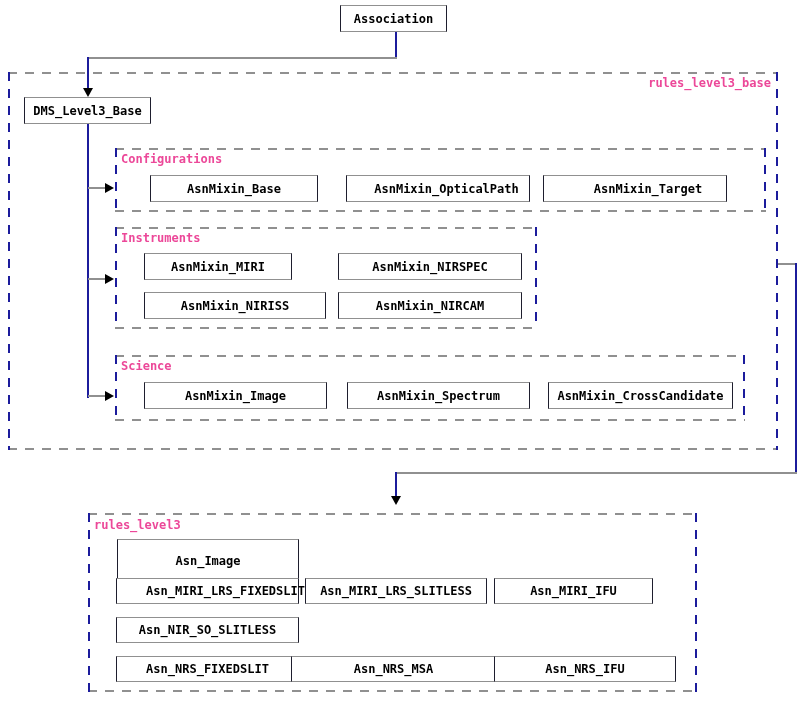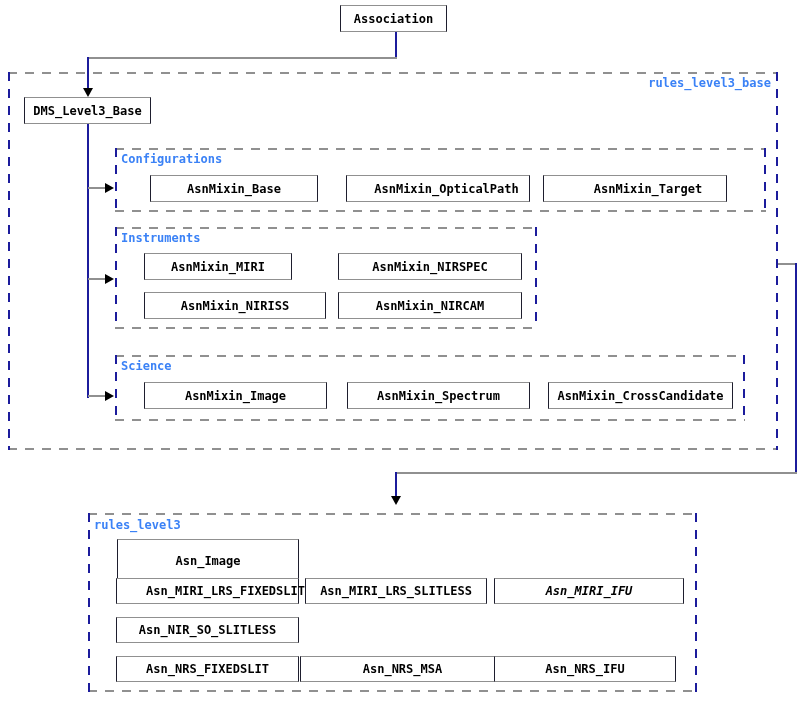--- a/index.html
+++ b/index.html
@@ -9,21 +9,21 @@
     --border-dark:#1e1e2e;
   }
   html,body{margin:0;padding:0;background:#fff;}
   .canvas{position:relative;width:806px;height:703px;background:#fff;overflow:hidden;
           font-family:"DejaVu Sans Mono",monospace;}
   .node{position:absolute;box-sizing:border-box;background:#fff;
         border:1px solid var(--border-dark);
         border-top-color:var(--gray);border-bottom-color:var(--gray);
         display:flex;align-items:center;justify-content:center;
         font-size:12px;font-weight:600;color:#000;white-space:nowrap;}
-  .clabel{position:absolute;font-size:12px;font-weight:600;color:#3b82f6;white-space:nowrap;}
+  .clabel{position:absolute;font-size:12px;font-weight:600;color:#ec4899;white-space:nowrap;}
   .hl{position:absolute;height:2px;background:var(--gray);}
   .vl{position:absolute;width:2px;background:var(--navy);}
   .hd{position:absolute;height:2px;
       background:repeating-linear-gradient(90deg,var(--gray) 0 9px,transparent 9px 17px);}
   .vd{position:absolute;width:2px;
       background:repeating-linear-gradient(180deg,var(--navy) 0 9px,transparent 9px 17px);}
   .ad{position:absolute;width:0;height:0;
       border-left:5px solid transparent;border-right:5px solid transparent;
       border-top:9px solid var(--black);}
   .ar{position:absolute;width:0;height:0;
@@ -93,19 +93,19 @@
   <div class="ad" style="left:391px;top:496px;"></div>
 
   <div class="hd" style="left:88px;top:513px;width:609px;"></div>
   <div class="hd" style="left:88px;top:690px;width:609px;"></div>
   <div class="vd" style="left:88px;top:513px;height:179px;"></div>
   <div class="vd" style="left:695px;top:513px;height:179px;"></div>
   <div class="clabel" style="left:94px;top:518px;">rules_level3</div>
   <div class="node" style="left:117px;top:539px;width:182px;height:44px;">Asn_Image</div>
   <div class="node" style="left:116px;top:578px;width:183px;height:26px;padding-left:36px;">Asn_MIRI_LRS_FIXEDSLIT</div>
   <div class="node" style="left:305px;top:578px;width:182px;height:26px;">Asn_MIRI_LRS_SLITLESS</div>
-  <div class="node" style="left:494px;top:578px;width:190px;height:26px;font-style:italic;">Asn_MIRI_IFU</div>
+  <div class="node" style="left:494px;top:578px;width:159px;height:26px;">Asn_MIRI_IFU</div>
   <div class="node" style="left:116px;top:617px;width:183px;height:26px;">Asn_NIR_SO_SLITLESS</div>
   <div class="node" style="left:116px;top:656px;width:183px;height:26px;">Asn_NRS_FIXEDSLIT</div>
-  <div class="node" style="left:300px;top:656px;width:205px;height:26px;">Asn_NRS_MSA</div>
+  <div class="node" style="left:291px;top:656px;width:205px;height:26px;">Asn_NRS_MSA</div>
   <div class="node" style="left:494px;top:656px;width:182px;height:26px;">Asn_NRS_IFU</div>
 
 </div>
 
 </body></html>

